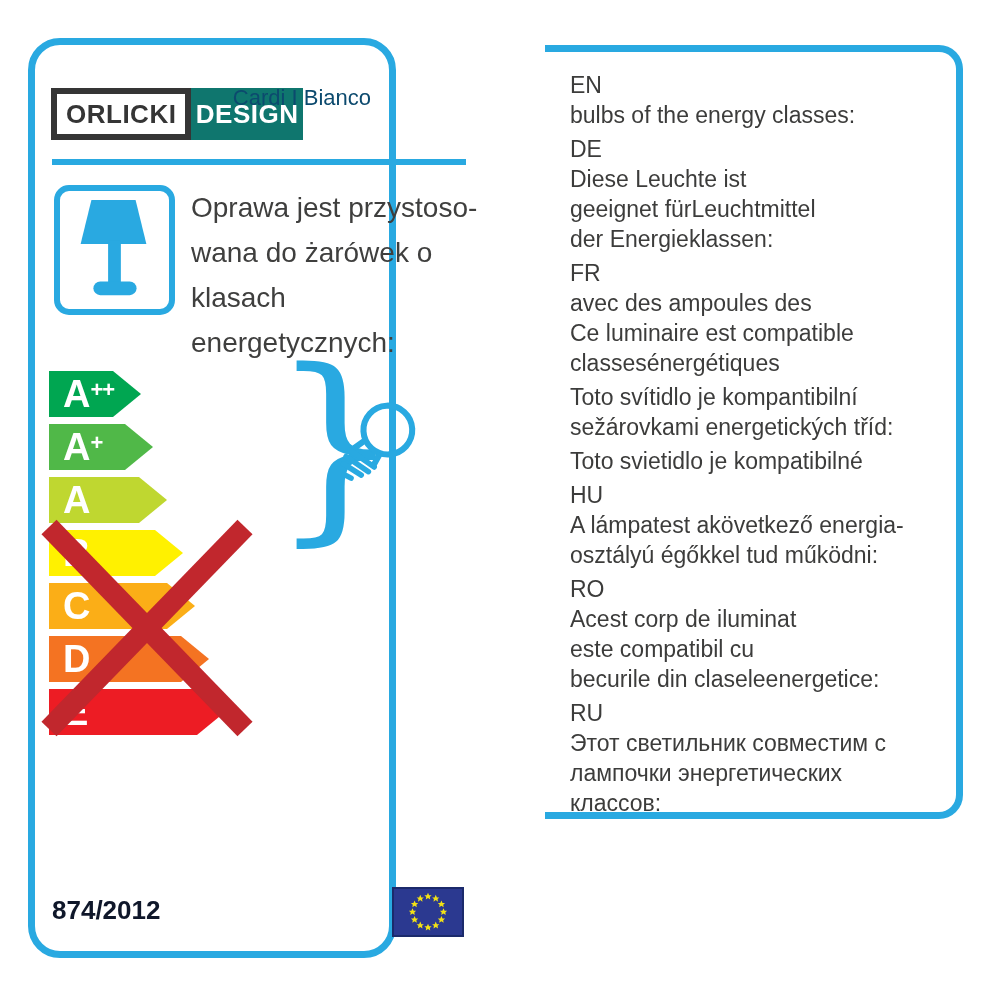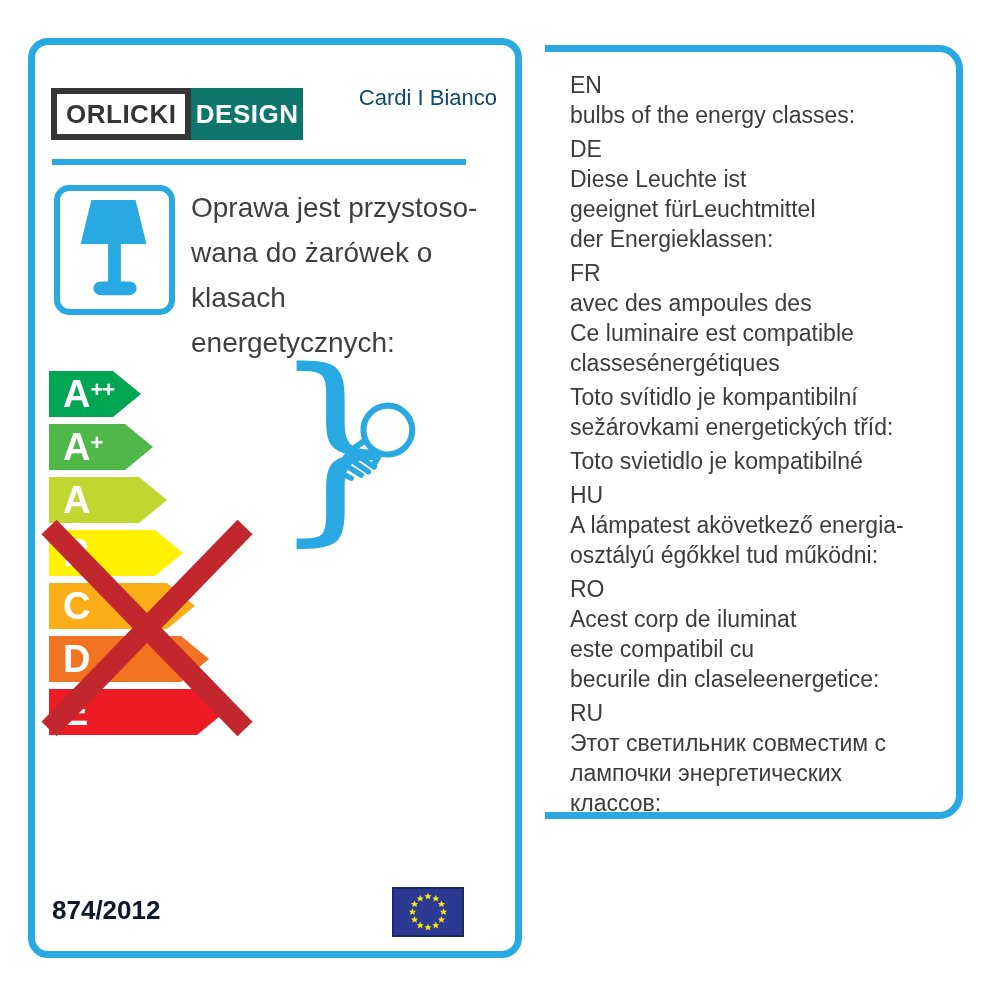--- a/index.html
+++ b/index.html
@@ -3,22 +3,22 @@
 <meta charset="utf-8">
 <style>
   html,body { margin:0; padding:0; background:#ffffff; }
   .stage {
     position:relative; width:1000px; height:1000px; background:#ffffff;
     font-family:"Liberation Sans", sans-serif; color:#3c3c3b; overflow:hidden;
   }
 
   
   .label-panel {
-    position:absolute; left:28px; top:38px; width:494px; height:920px;
-    box-sizing:border-box; border:7px solid #29a9e1; border-radius:20px; background:#fff;
+    position:absolute; left:28px; top:38px; width:368px; height:920px;
+    box-sizing:border-box; border:7px solid #29a9e1; border-radius:32px; background:#fff;
   }
   .logo { position:absolute; left:16px; top:43px; width:252px; height:52px; display:flex; }
   .logo-left {
     box-sizing:border-box; border:6px solid #353535; background:#fff; color:#353535;
     display:flex; align-items:center; justify-content:center; padding:0 9px;
     font-weight:bold; font-size:26px; letter-spacing:0.5px;
   }
   .logo-right {
     flex:1; background:#0f766e; color:#fff; display:flex; align-items:center; justify-content:center;
     font-weight:bold; font-size:26px; letter-spacing:0.5px;

